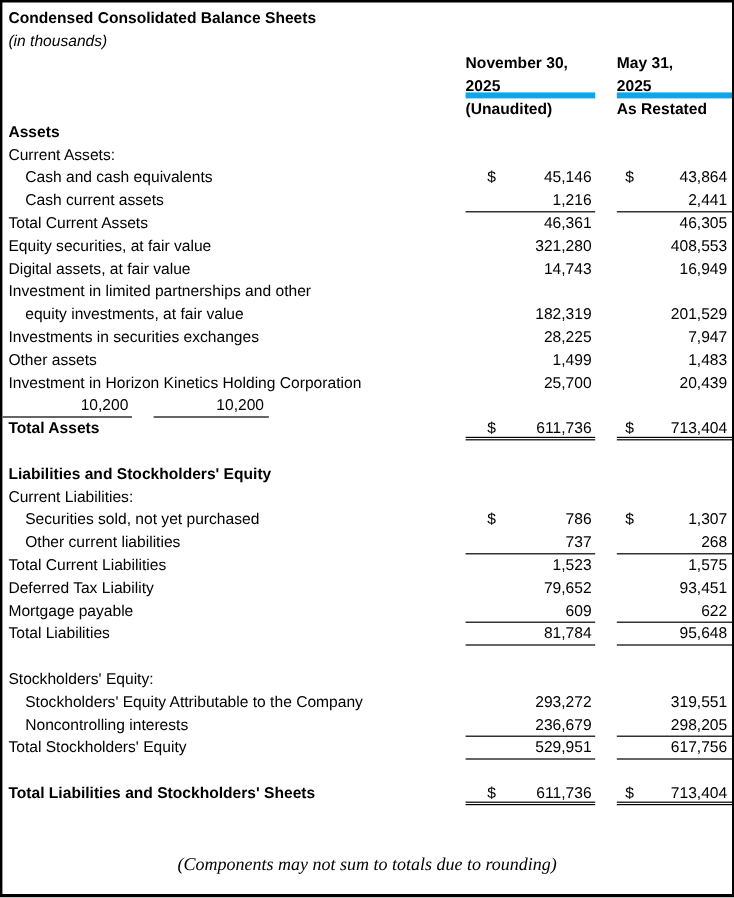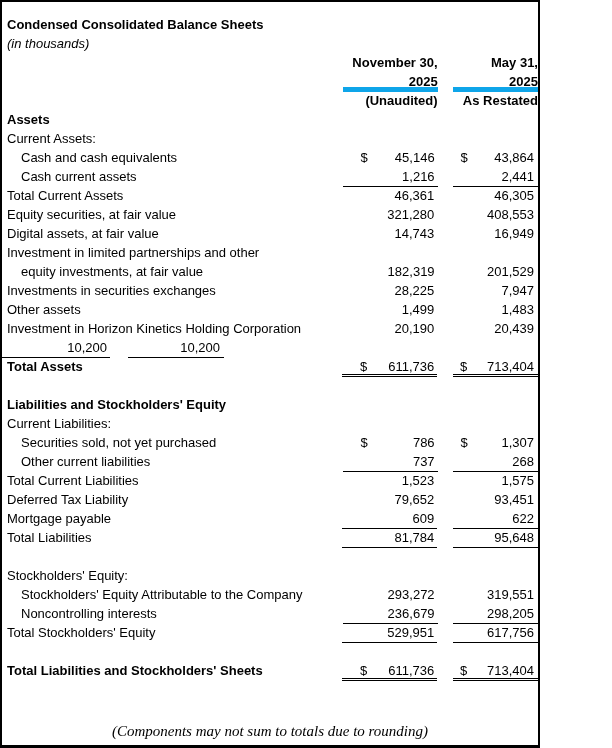--- a/index.html
+++ b/index.html
@@ -1,38 +1,38 @@
 <!DOCTYPE html>
 <html><head>
 <meta charset="utf-8">
 <style>
   * { margin:0; padding:0; box-sizing:border-box; }
   html,body { background:#fff; }
   body { width:612px; height:748px; overflow:hidden; }
   .page {
-    width:540px; height:748px;
+    width:612px; height:748px;
     border:2px solid #000; border-bottom-width:3px;
     background:#fff; color:#000;
     font-family:"Liberation Sans","DejaVu Sans",sans-serif;
     font-size:13px;
-    padding-top:14px;
+    padding-top:4px;
     overflow:hidden;
   }
   .row { display:flex; height:19px; line-height:18px; }
   .cell { height:19px; white-space:nowrap; overflow:visible; }
   .label { width:386px; padding-left:5px; text-align:left; }
   .val1  { width:108px; padding-right:3px; text-align:right; position:relative; }
   .val2  { width:96px;  padding-right:4px; text-align:right; position:relative; }
   .gapcol{ width:18px; }
   .val1 .cur { position:absolute; left:18px; }
   .val2 .cur { position:absolute; left:7px; }
   .bold { font-weight:bold; }
   .it   { font-style:italic; }
   .ind1 { padding-left:19px; }
-  .hc   { text-align:right; padding-right:0; }
+  .hc   { text-align:left; padding-right:0; }
   .ru-s { border-bottom:1.5px solid #000; }
   .ru-d { border-bottom:3px double #000; }
   .ru-h { border-bottom:5px solid #0ea5e9; }
   .footnote {
     margin-top:41px;
     text-align:center;
     font-family:"Liberation Serif","DejaVu Serif",serif;
     font-style:italic;
     font-size:15px;
     height:19px; line-height:19px;
@@ -134,21 +134,21 @@
         <div class="cell val2"><span>7,947</span></div>
       </div>
       <div class="row">
         <div class="cell label">Other assets</div>
         <div class="cell val1"><span>1,499</span></div>
         <div class="gapcol"></div>
         <div class="cell val2"><span>1,483</span></div>
       </div>
       <div class="row">
         <div class="cell label">Investment in Horizon Kinetics Holding Corporation</div>
-        <div class="cell val1"><span>20,190</span></div>
+        <div class="cell val1"><span>25,700</span></div>
         <div class="gapcol"></div>
         <div class="cell val2"><span>20,439</span></div>
       </div>
       <div class="row">
         <div class="cell val1 ru-s"><span>10,200</span></div>
         <div class="gapcol"></div>
         <div class="cell val2 ru-s"><span>10,200</span></div>
       </div>
       <div class="row">
         <div class="cell label bold">Total Assets</div>

